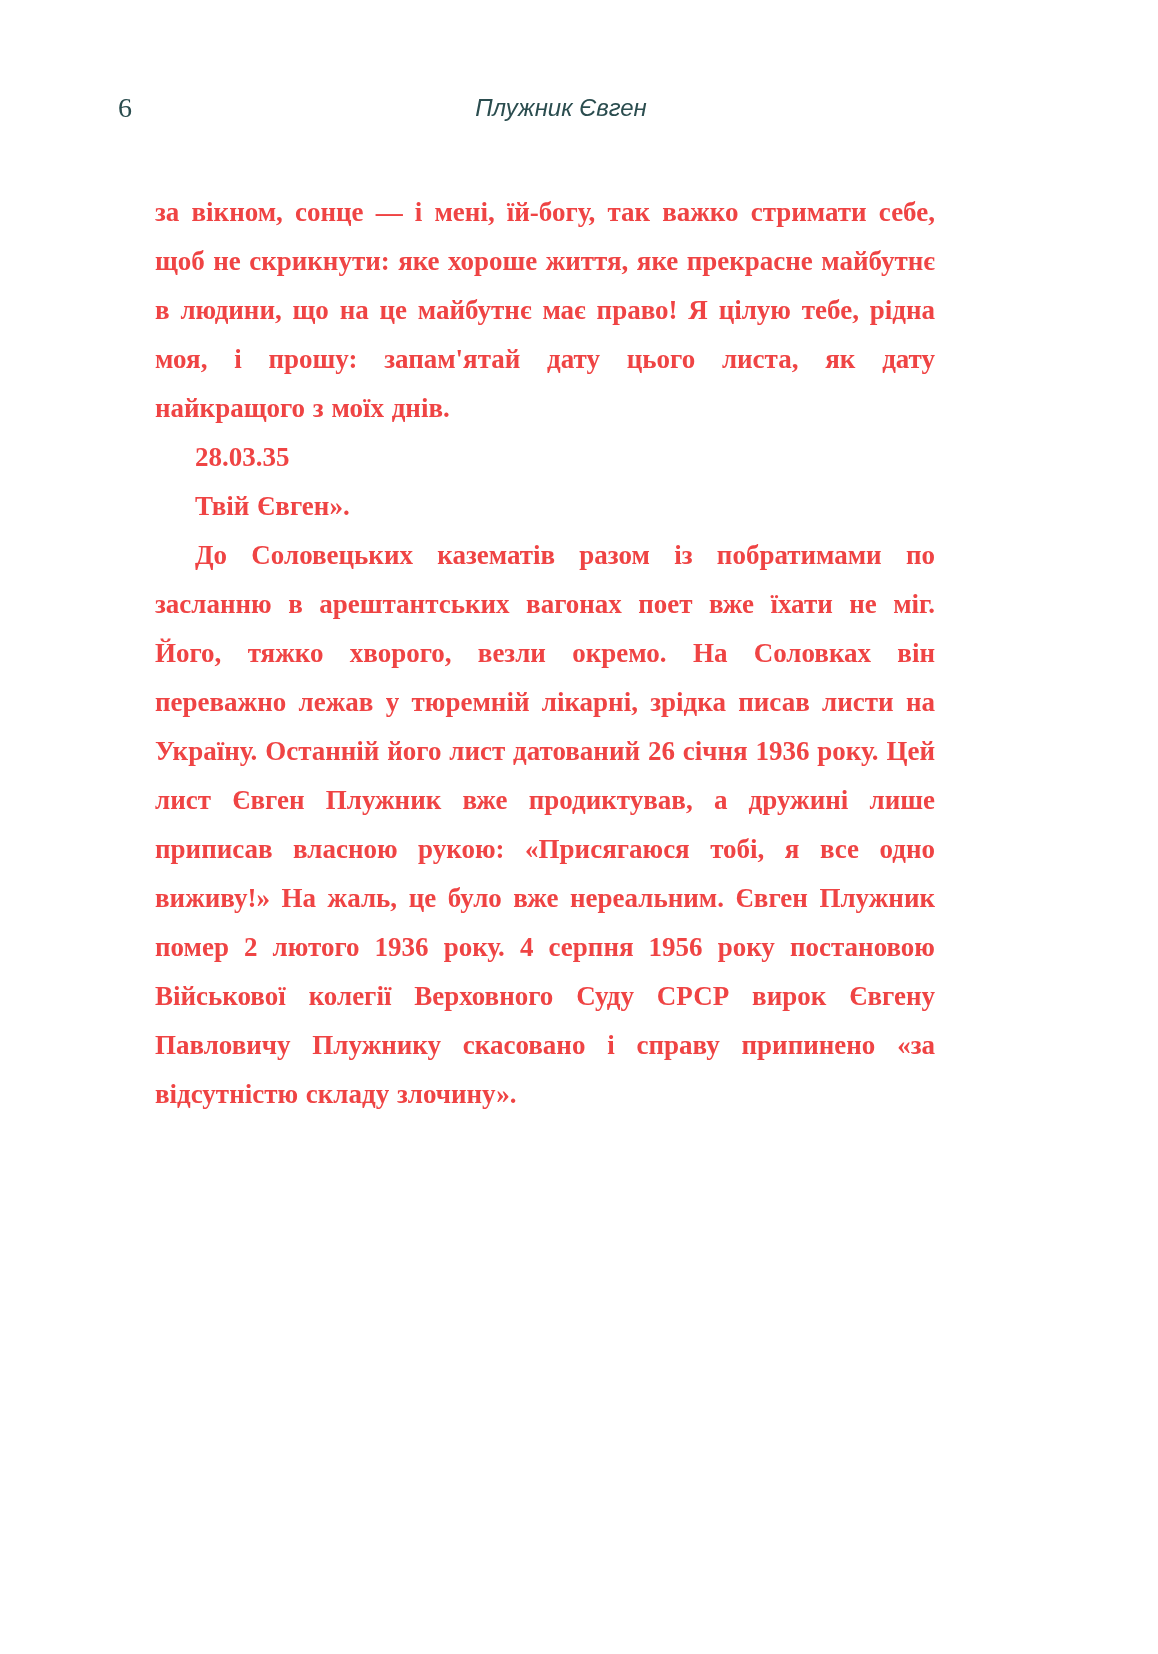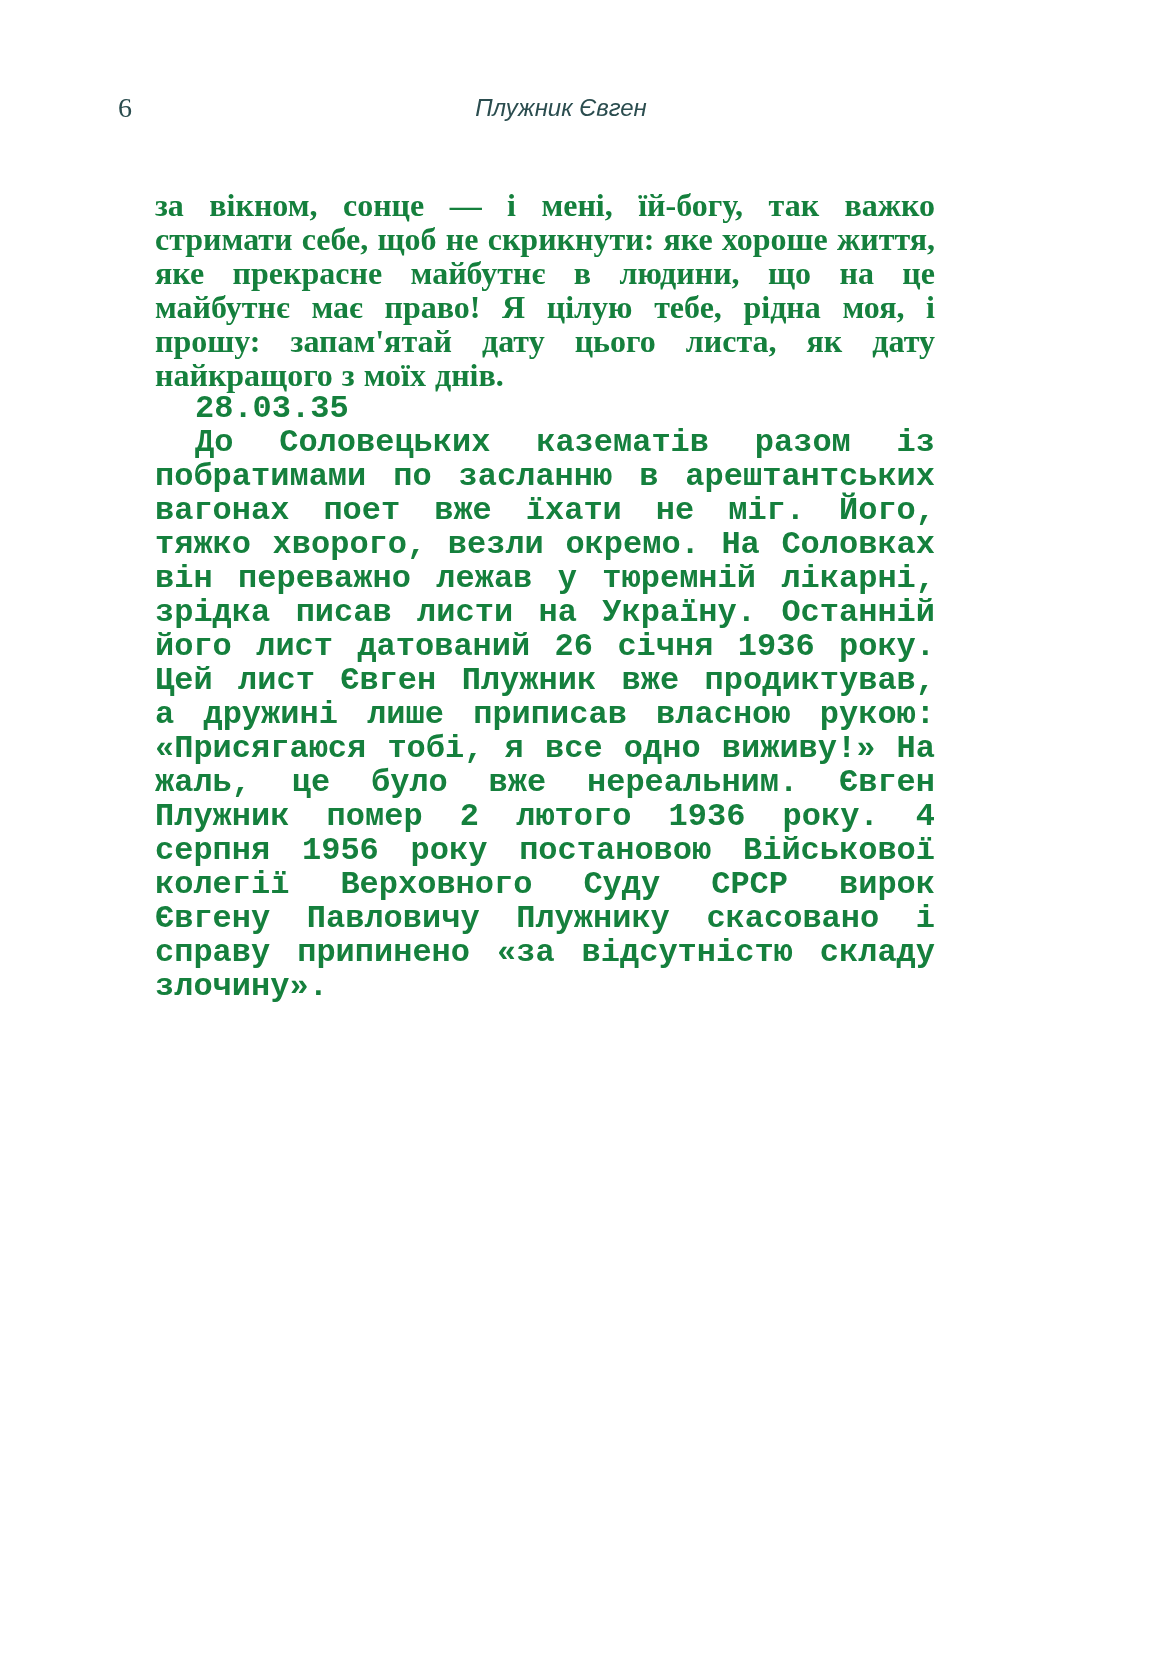--- a/index.html
+++ b/index.html
@@ -44,47 +44,47 @@
     color: #2b4d4f;
   }
   .page-body {
     position: absolute;
     top: 188px;
     left: 155px;
     width: 780px;
   }
   .page-body p {
     margin: 0;
-    font-size: 32px;
-    line-height: 34px;
+    font-size: 27px;
+    line-height: 49px;
     font-weight: 600;
-    color: #15803d;
+    color: #ef4444;
     word-spacing: 1px;
   }
   .justify {
     text-align: justify;
     text-align-last: left;
   }
   .indent {
     text-indent: 40px;
-    font-family: Liberation Mono, monospace;
   }
   .noindent {
     text-indent: 0;
   }
 </style>
 </head>
 <body>
 
 <div class="page">
 
   <header class="page-header">
     <span class="page-number">6</span>
     <span class="running-title">Плужник Євген</span>
   </header>
 
   <main class="page-body">
     <p class="noindent justify">за вікном, сонце — і мені, їй-богу, так важко стримати себе, щоб не скрикнути: яке хороше життя, яке прекрасне майбутнє в людини, що на це майбутнє має право! Я цілую тебе, рідна моя, і прошу: запам'ятай дату цього листа, як дату найкращого з моїх днів.</p>
     <p class="indent">28.03.35</p>
+    <p class="indent">Твій Євген».</p>
     <p class="indent justify">До Соловецьких казематів разом із побратимами по засланню в арештантських вагонах поет вже їхати не міг. Його, тяжко хворого, везли окремо. На Соловках він переважно лежав у тюремній лікарні, зрідка писав листи на Україну. Останній його лист датований 26 січня 1936 року. Цей лист Євген Плужник вже продиктував, а дружині лише приписав власною рукою: «Присягаюся тобі, я все одно виживу!» На жаль, це було вже нереальним. Євген Плужник помер 2 лютого 1936 року. 4 серпня 1956 року постановою Військової колегії Верховного Суду СРСР вирок Євгену Павловичу Плужнику скасовано і справу припинено «за відсутністю складу злочину».</p>
   </main>
 
 </div>
 
 </body></html>

